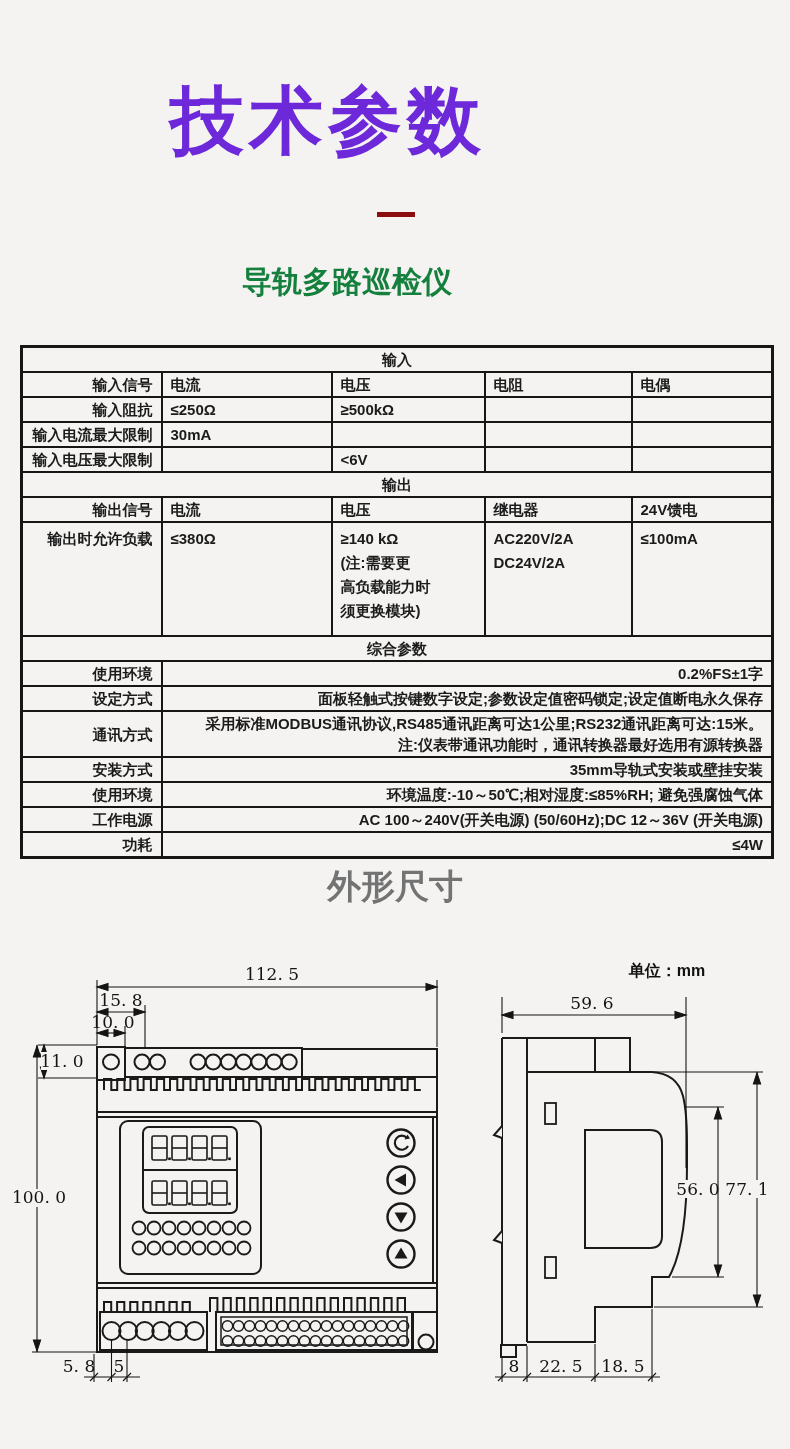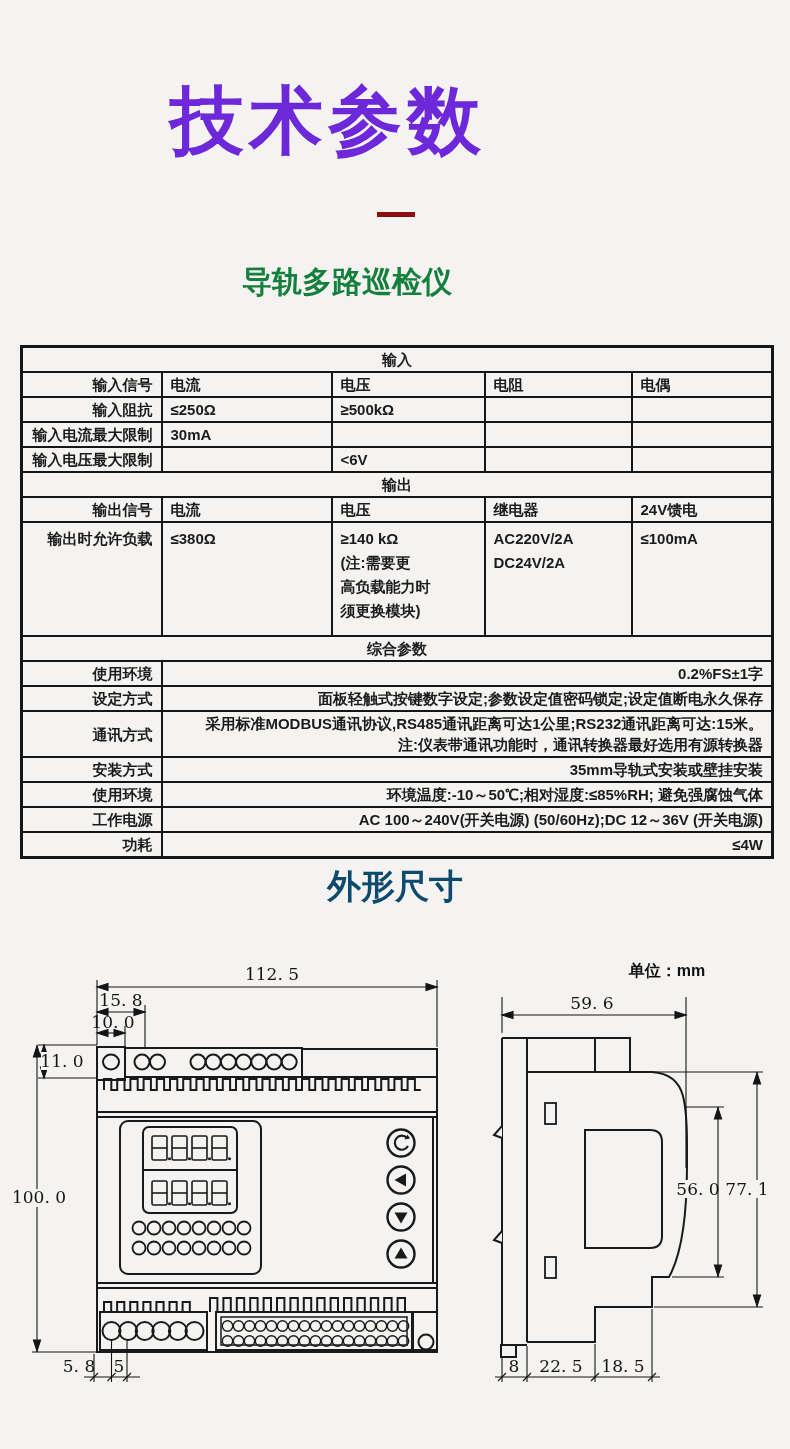--- a/index.html
+++ b/index.html
@@ -29,21 +29,21 @@
     white-space:pre-line;overflow:hidden;
   }
   td.sec{text-align:center;}
   td.lbl{text-align:right;padding-left:7px;}
   td.ctr{text-align:left;}
   td.val{text-align:right;}
   tr.tall td{line-height:24px;padding-top:4px;padding-bottom:12px;vertical-align:top;}
   tr.tall td.lbl{vertical-align:top;}
   .section2-title{
     position:absolute;top:864px;left:0;width:790px;text-align:center;
-    font-size:34px;font-weight:700;color:#0c4a6e;
+    font-size:34px;font-weight:700;color:#737373;
   }
   svg.draw{position:absolute;top:930px;left:0;}
   .dimtxt{font-family:"DejaVu Serif",serif;font-size:17px;fill:#141414;}
   .unittxt{font-family:"Liberation Sans",sans-serif;font-size:16px;font-weight:700;fill:#111;}
 </style>
 </head>
 <body>
 
 <div class="page-title">技术参数</div>
 <div class="accent-line" style="background: rgb(140, 13, 13);"></div>

